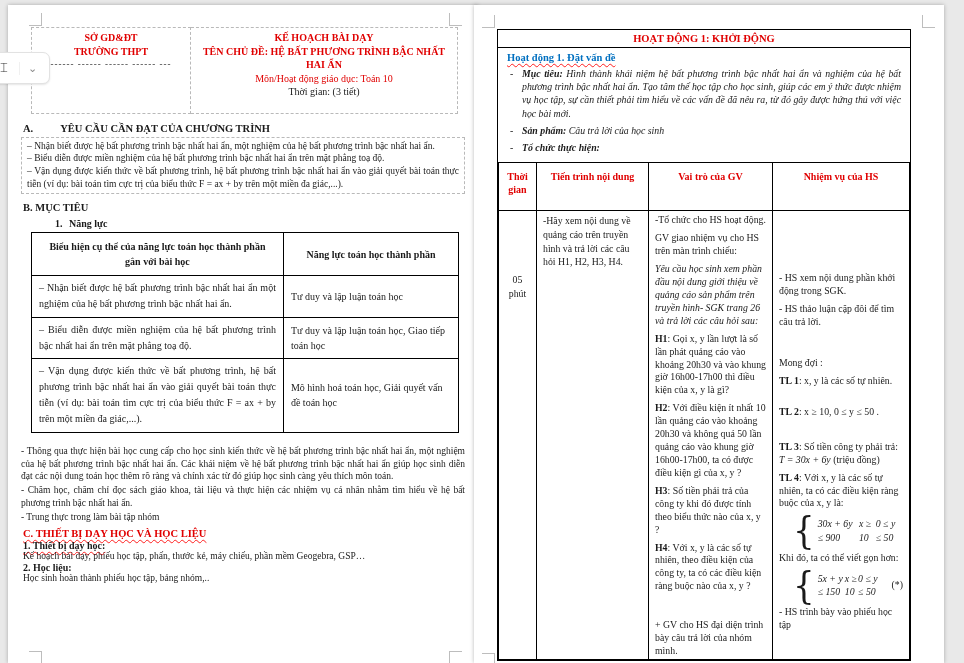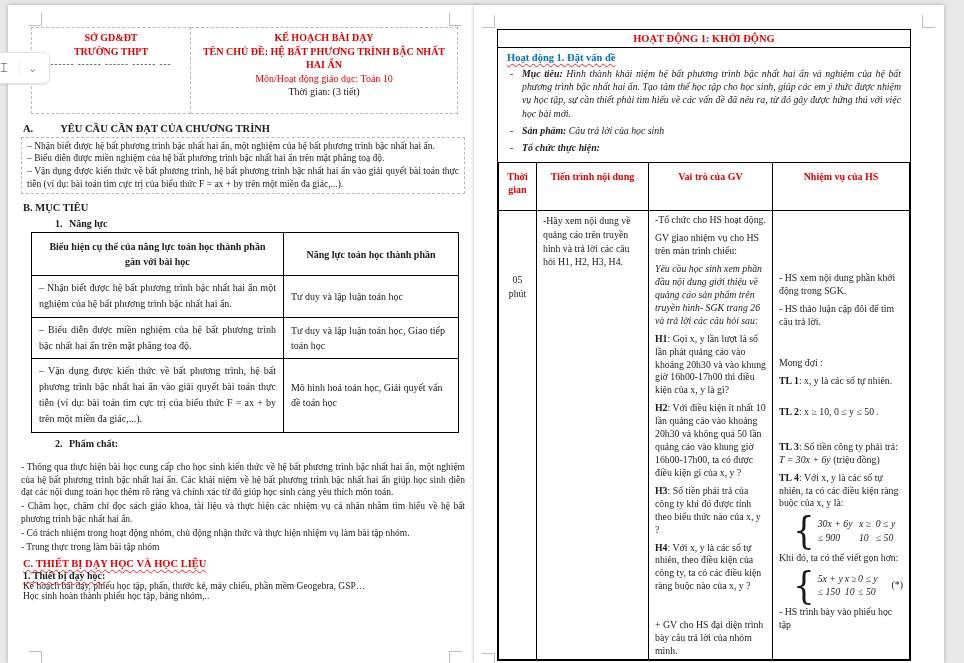--- a/index.html
+++ b/index.html
@@ -187,34 +187,31 @@
         <td class="c1">– Biểu diễn được miền nghiệm của hệ bất phương trình bậc nhất hai ẩn trên mặt phẳng toạ độ.</td>
         <td class="c2">Tư duy và lập luận toán học, Giao tiếp toán học</td>
       </tr>
       <tr>
         <td class="c1">– Vận dụng được kiến thức về bất phương trình, hệ bất phương trình bậc nhất hai ẩn vào giải quyết bài toán thực tiễn (ví dụ: bài toán tìm cực trị của biểu thức F = ax + by trên một miền đa giác,...).</td>
         <td class="c2">Mô hình hoá toán học, Giải quyết vấn đề toán học</td>
       </tr>
       </tbody>
     </table>
 
-    <div class="num-item">
-      <span class="nlabel">2.</span><span>Phẩm chất:</span>
-    </div>
 
     <div class="pc-paras">
       <p>- Thông qua thực hiện bài học cung cấp cho học sinh kiến thức về hệ bất phương trình bậc nhất hai ẩn, một nghiệm của hệ bất phương trình bậc nhất hai ẩn. Các khái niệm về hệ bất phương trình bậc nhất hai ẩn giúp học sinh diễn đạt các nội dung toán học thêm rõ ràng và chính xác từ đó giúp học sinh càng yêu thích môn toán.</p>
       <p>- Chăm học, chăm chỉ đọc sách giáo khoa, tài liệu và thực hiện các nhiệm vụ cá nhân nhằm tìm hiểu về hệ bất phương trình bậc nhất hai ẩn.</p>
-      <p>- Có trách nhiệm trong hoạt động nhóm, chủ động nhận thức và thực hiện nhiệm vụ làm bài tập nhóm.</p>
       <p>- Trung thực trong làm bài tập nhóm</p>
     </div>
 
     <div class="secC-head red sp-red">C. THIẾT BỊ DẠY HỌC VÀ HỌC LIỆU</div>
     <div class="secC-item"><span class="sp-red">1. Thiết bị dạy học:</span></div>
     <div class="secC-text">Kế hoạch bài dạy, phiếu học tập, phấn, thước kẻ, máy chiếu, phần mềm Geogebra, GSP…</div>
+    <div class="secC-item">2. Học liệu:</div>
     <div class="secC-text">Học sinh hoàn thành phiếu học tập, bảng nhóm,..</div>
 
   </div>
 </div>
 
 <div class="page page-right">
   <div class="crop tl" style="left:8px;top:10px;"></div>
   <div class="crop tr" style="left:448px;top:10px;"></div>
   <div class="crop bl" style="left:8px;top:648px;"></div>
 

